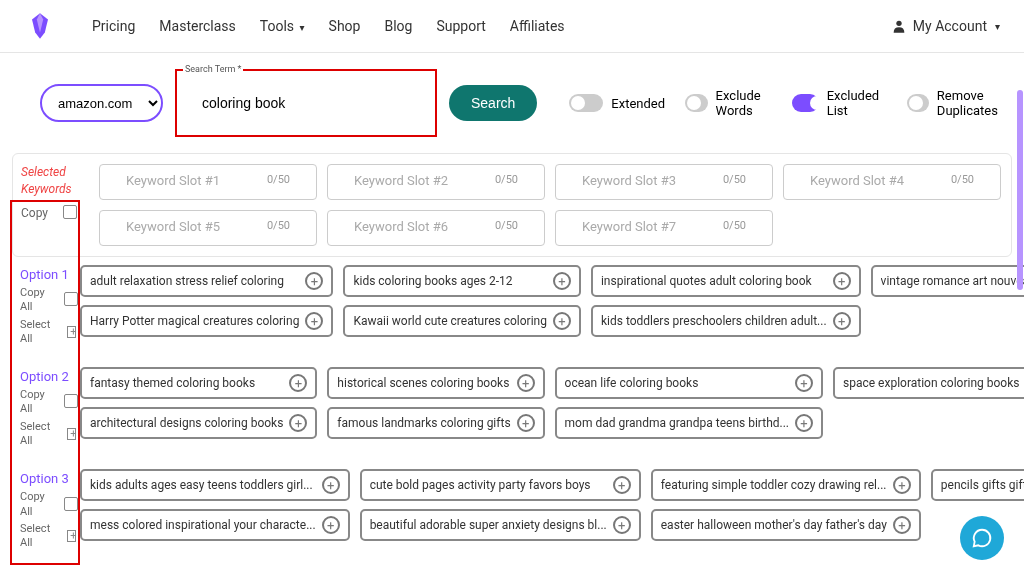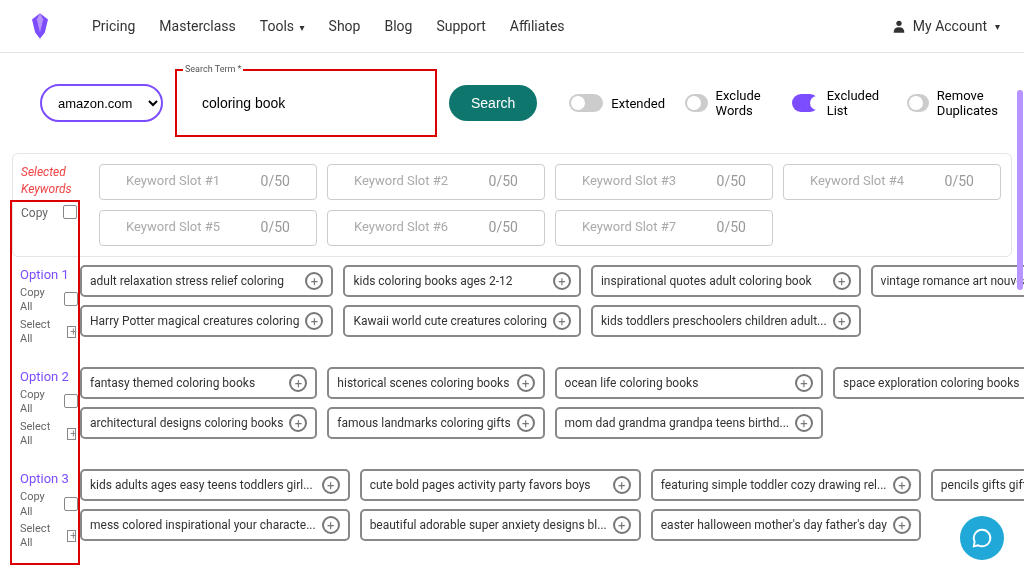--- a/index.html
+++ b/index.html
@@ -25,21 +25,21 @@
 .switch.on { background: #7c4dff; }
 .knob { width: 14px; height: 14px; background: #fff; border-radius: 50%; position: absolute; top: 2px; left: 2px; }
 .switch.on .knob { left: 18px; }
 
 .panel { margin: 0 12px; border: 1px solid #e5e5e5; border-radius: 6px; background: #fff; display: flex; }
 .panel-side { width: 76px; padding: 10px 8px; font-size: 12px; }
 .panel-side .lbl { color: #ef4444; line-height: 1.4; font-style: italic; }
 .copy-line { margin-top: 8px; color: #666; display: flex; align-items: center; gap: 17px; cursor: pointer; }
 .slots { flex: 1; padding: 10px; display: grid; grid-template-columns: repeat(4, 1fr); gap: 10px; }
 .slot { border: 1px solid #ccc; border-radius: 4px; padding: 8px 26px; display: flex; justify-content: space-between; align-items: flex-start; color: #aaa; font-size: 13px; height: 36px; }
-.slot-count { font-size: 14px; color: #999; }
+.slot-count { font-size: 11px; color: #999; }
 .slot.row2-hide { visibility: hidden; }
 
 .options { padding: 0 12px 12px; }
 .opt-row { display: flex; border: 2px solid transparent; }
 .opt-side { width: 66px; padding: 8px 4px 8px 6px; }
 .opt-title { color: #7c4dff; font-size: 13px; margin-bottom: 4px; }
 .opt-act { font-size: 11px; color: #666; display: flex; align-items: center; justify-content: space-between; gap: 16px; margin-bottom: 3px; cursor: pointer; line-height: 1.3; }
 .opt-grid { flex: 1; display: grid; grid-template-columns: repeat(4, 1fr); gap: 8px 10px; padding: 6px 0; align-content: start; }
 .kw { border: 2px solid #888; border-radius: 5px; padding: 7px 8px; display: flex; justify-content: space-between; align-items: center; font-size: 12px; color: #333; cursor: pointer; height: 32px; }
 .kw span.txt { white-space: nowrap; overflow: hidden; text-overflow: ellipsis; flex: 1; margin-right: 6px; }

